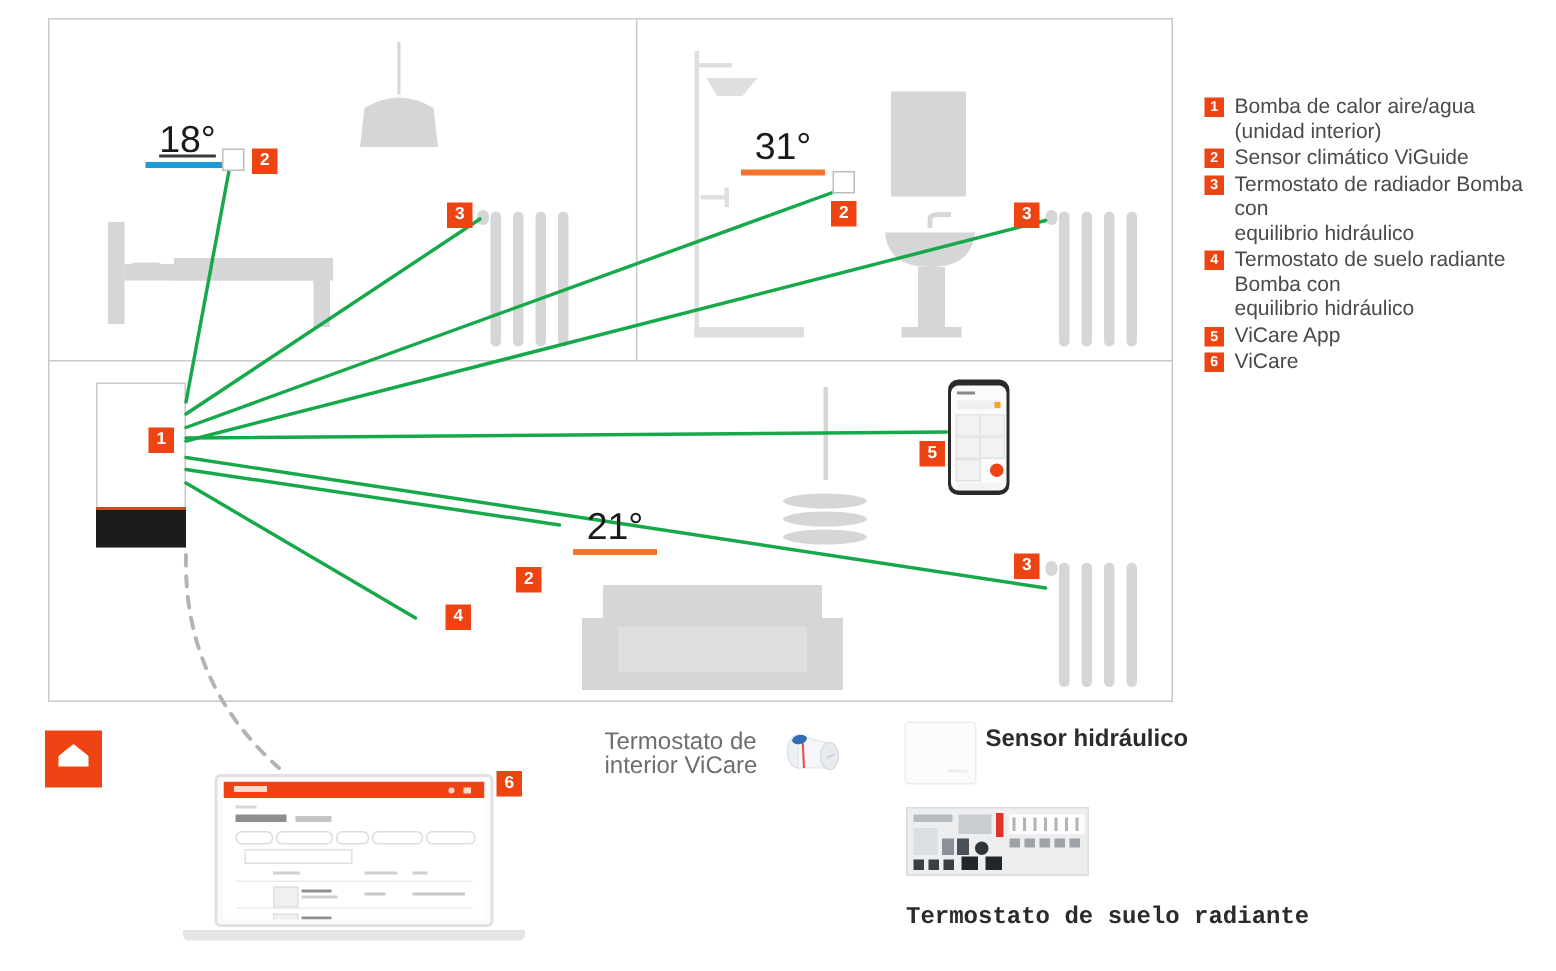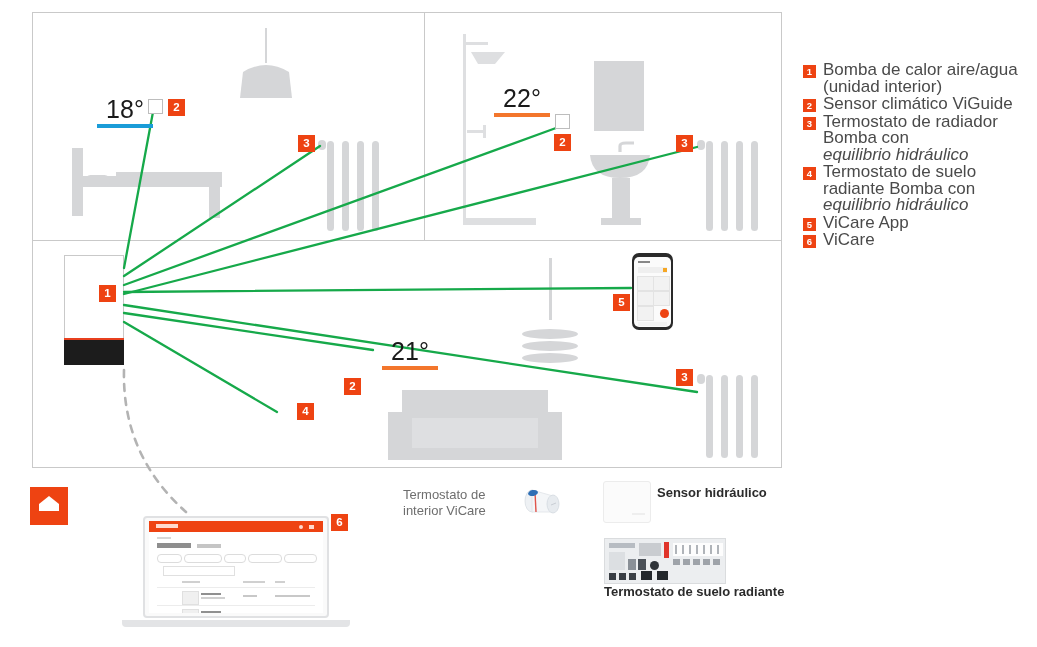--- a/index.html
+++ b/index.html
@@ -37,25 +37,25 @@
   
   .g{position:absolute;background:#d5d6d8;}
   .g-lt{position:absolute;background:#dedfe1;}
   .g-round{border-radius:50%;}
 
   
   .legend{position:absolute;left:803px;top:62px;width:228px;}
   .legend-row{display:flex;align-items:flex-start;margin-bottom:1px;}
   .legend-badge{flex:0 0 auto;width:13px;height:13px;background:#ee4312;color:#fff;
     font-size:9.5px;line-height:13px;text-align:center;font-weight:700;margin-top:3px;}
-  .legend-text{margin-left:7px;font-size:17px;line-height:16.5px;color:#4a4a4a;}
-  .legend-text .l2{display:block;margin-left:0;font-style:italic;}
-
-  
-  .cap{position:absolute;font-size:13px;line-height:16px;}
+  .legend-text{margin-left:7px;font-size:14px;line-height:16.5px;color:#4a4a4a;}
+  .legend-text .l2{display:block;margin-left:0;}
+
+  
+  .cap{position:absolute;font-size:16px;line-height:16px;}
   .cap.gray{color:#6e6e6e;}
   .cap.bold{color:#2b2b2b;font-weight:700;}
 
   
   .hp-body{position:absolute;left:64px;top:255px;width:60px;height:110px;
     background:#fff;border:1.3px solid #c9c9c9;box-sizing:border-box;}
   .hp-red{position:absolute;left:64px;top:338px;width:60px;height:2px;background:#e8401f;}
   .hp-black{position:absolute;left:64px;top:340px;width:60px;height:25px;background:#1c1c1c;}
 
   
@@ -175,27 +175,27 @@
       <line x1="124" y1="305" x2="697" y2="392"></line>
 
       <line x1="124" y1="313" x2="373" y2="350"></line>
 
       <line x1="124" y1="322" x2="277" y2="412"></line>
     </g>
 
     <path d="M124,370 Q122,455 186,512" stroke="#b3b3b3" stroke-width="2.6" fill="none" stroke-dasharray="7 7" stroke-linecap="round"></path>
   </svg>
 
-  <div class="temp" style="left:97px;top:96px;width:56px;">
+  <div class="temp" style="left:97px;top:80px;width:56px;text-decoration:underline;">
     <div class="val">18°</div>
     <div class="bar" style="background:#1a9cd8;"></div>
   </div>
 
   <div class="temp" style="left:494px;top:85px;width:56px;">
-    <div class="val">22°</div>
+    <div class="val">31°</div>
     <div class="bar" style="background:#f3762c;"></div>
   </div>
 
   <div class="temp" style="left:382px;top:338px;width:56px;">
     <div class="val">21°</div>
     <div class="bar" style="background:#f3762c;"></div>
   </div>
 
   <div class="sensor-sq" style="left:148px;top:99px;"></div>
   <div class="sensor-sq" style="left:555px;top:114px;"></div>
@@ -313,21 +313,21 @@
     <div class="ft-p" style="left:78px;top:20px;width:7px;height:6px;background:#9ea3a9;"></div>
     <div class="ft-p" style="left:88px;top:20px;width:7px;height:6px;background:#9ea3a9;"></div>
     <div class="ft-p" style="left:98px;top:20px;width:7px;height:6px;background:#9ea3a9;"></div>
     <div class="ft-p" style="left:108px;top:20px;width:7px;height:6px;background:#9ea3a9;"></div>
     <div class="ft-p" style="left:4px;top:34px;width:7px;height:7px;background:#3a3f45;"></div>
     <div class="ft-p" style="left:14px;top:34px;width:7px;height:7px;background:#3a3f45;"></div>
     <div class="ft-p" style="left:24px;top:34px;width:7px;height:7px;background:#3a3f45;"></div>
     <div class="ft-p" style="left:36px;top:32px;width:11px;height:9px;background:#23272c;"></div>
     <div class="ft-p" style="left:52px;top:32px;width:11px;height:9px;background:#23272c;"></div>
   </div>
-  <div class="cap bold" style="left:604px;top:584px;">Termostato de suelo radiante</div>
+  <div class="cap bold" style="left:604px;top:603px;font-family:Liberation Mono, monospace;">Termostato de suelo radiante</div>
 
   <div class="legend">
     <div class="legend-row">
       <div class="legend-badge">1</div>
       <div class="legend-text">
         <span>Bomba de calor aire/agua (unidad interior)</span>
       </div>
     </div>
     <div class="legend-row">
       <div class="legend-badge">2</div>

